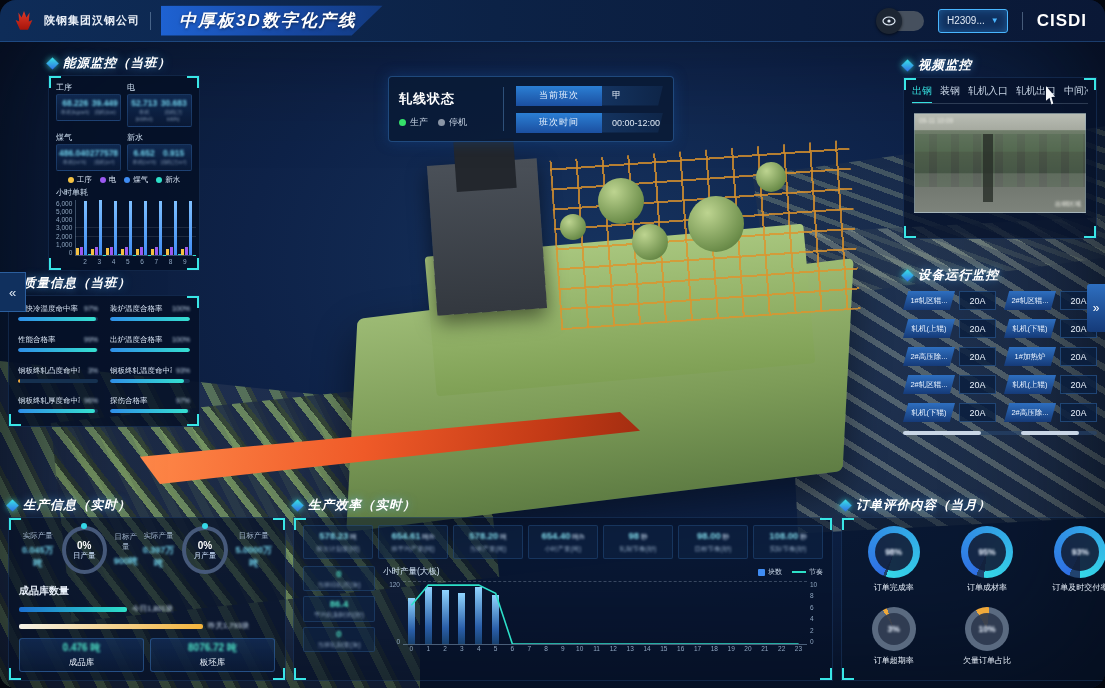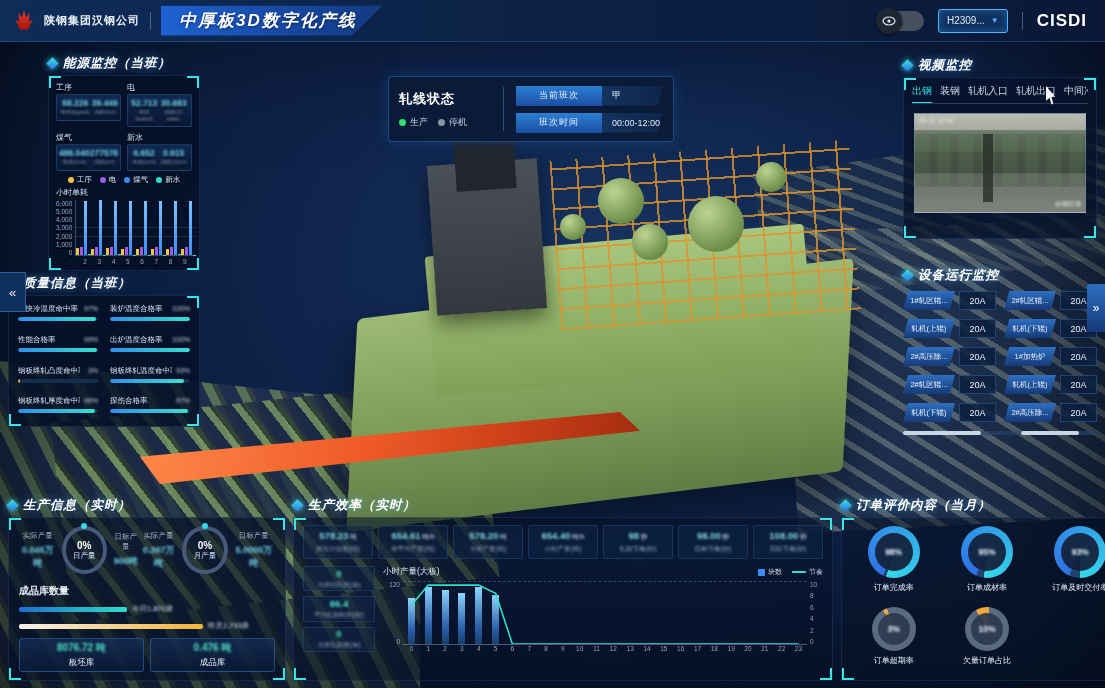--- a/index.html
+++ b/index.html
@@ -1,17 +1,17 @@
 <!DOCTYPE html>
 <html><head>
 <meta charset="utf-8">
 <style>
   html,body{margin:0;padding:0;background:#04070f;}
   *{box-sizing:border-box;font-family:"Liberation Sans","DejaVu Sans",sans-serif;}
-  #app{position:relative;width:1105px;height:688px;overflow:hidden;background:#0a1428;}
+  #app{position:relative;width:1105px;height:688px;overflow:hidden;background:#0a1428;border-radius:16px;}
 
   
   .scene{position:absolute;inset:0;overflow:hidden;}
   .sky{position:absolute;inset:0;background:radial-gradient(ellipse at 55% 38%,#16335f 0%,#0e2248 42%,#081326 100%);}
   .rollers-left{position:absolute;left:-60px;top:380px;width:480px;height:340px;
     background:repeating-linear-gradient(62deg,#6d8a60 0 9px,#3c4a3c 9px 14px,#233250 14px 30px);
     opacity:.75;transform:skewY(6deg);}
   .rollers-mid{position:absolute;left:60px;top:400px;width:430px;height:200px;
     background:repeating-linear-gradient(58deg,#7a9a62 0 7px,#2c3a2e 7px 12px,#1c2a44 12px 26px);
     opacity:.8;transform:rotate(-6deg);}
@@ -82,21 +82,21 @@
       linear-gradient(#39e6e6,#39e6e6) right top/2px 12px no-repeat,
       linear-gradient(#39e6e6,#39e6e6) left bottom/12px 2px no-repeat,
       linear-gradient(#39e6e6,#39e6e6) left bottom/2px 12px no-repeat,
       linear-gradient(#39e6e6,#39e6e6) right bottom/12px 2px no-repeat,
       linear-gradient(#39e6e6,#39e6e6) right bottom/2px 12px no-repeat,
       rgba(6,18,42,.62);}
   .blur1{filter:blur(1px);}
 
   
   #panel-energy{left:8px;top:54px;width:192px;height:216px;padding-left:40px;}
-  #panel-energy .cbox{height:196px;background-color:rgba(5,16,38,.88);padding:5px 7px;display:flex;flex-direction:column;text-decoration:underline;}
+  #panel-energy .cbox{height:196px;background-color:rgba(5,16,38,.88);padding:5px 7px;display:flex;flex-direction:column;}
   .quads{display:grid;grid-template-columns:1fr 1fr;gap:4px 6px;}
   .quad .qname{color:#cfe0f2;font-size:8px;margin:1px 0;}
   .quad .qbox{background:linear-gradient(180deg,rgba(30,70,130,.45),rgba(12,30,62,.6));border:1px solid rgba(70,140,220,.25);
     border-radius:2px;display:flex;justify-content:space-around;padding:3px 2px;}
   .qcell{text-align:center;}
   .qcell .qv{color:#6fcfe8;font-size:8.5px;font-weight:bold;}
   .qcell .ql{color:#7d92ad;font-size:6px;transform:scale(.9);}
   .e-legend{display:flex;justify-content:center;gap:8px;margin:4px 0 1px;}
   .e-legend .li{display:flex;align-items:center;gap:3px;color:#d7e3f2;font-size:7.5px;}
   .e-legend .dot{width:6px;height:6px;border-radius:50%;}
@@ -708,26 +708,26 @@
             <span class="inv-bar cyan" style="width: 108px;"></span>
             <span class="inv-label blur1">今日1,801块</span>
           </div>
           <div class="inv-row">
             <span class="inv-bar orange" style="width: 184px;"></span>
             <span class="inv-label blur1">昨天1,793块</span>
           </div>
         </div>
       <div class="p-cards" id="production-cards">
           <div class="p-card">
+            <div class="cv blur1">0.476 吨</div>
+            <div class="cl">成品库</div>
+          </div>
+          <div class="p-card">
             <div class="cv blur1">8076.72 吨</div>
             <div class="cl">板坯库</div>
-          </div>
-          <div class="p-card">
-            <div class="cv blur1">0.476 吨</div>
-            <div class="cl">成品库</div>
           </div>
         </div>
     </div>
   </section>
 
   <section class="panel" id="panel-efficiency">
     <div class="panel-title">
         <span class="diamond"></span>
       <span class="t">生产效率（实时）</span>
       </div>

